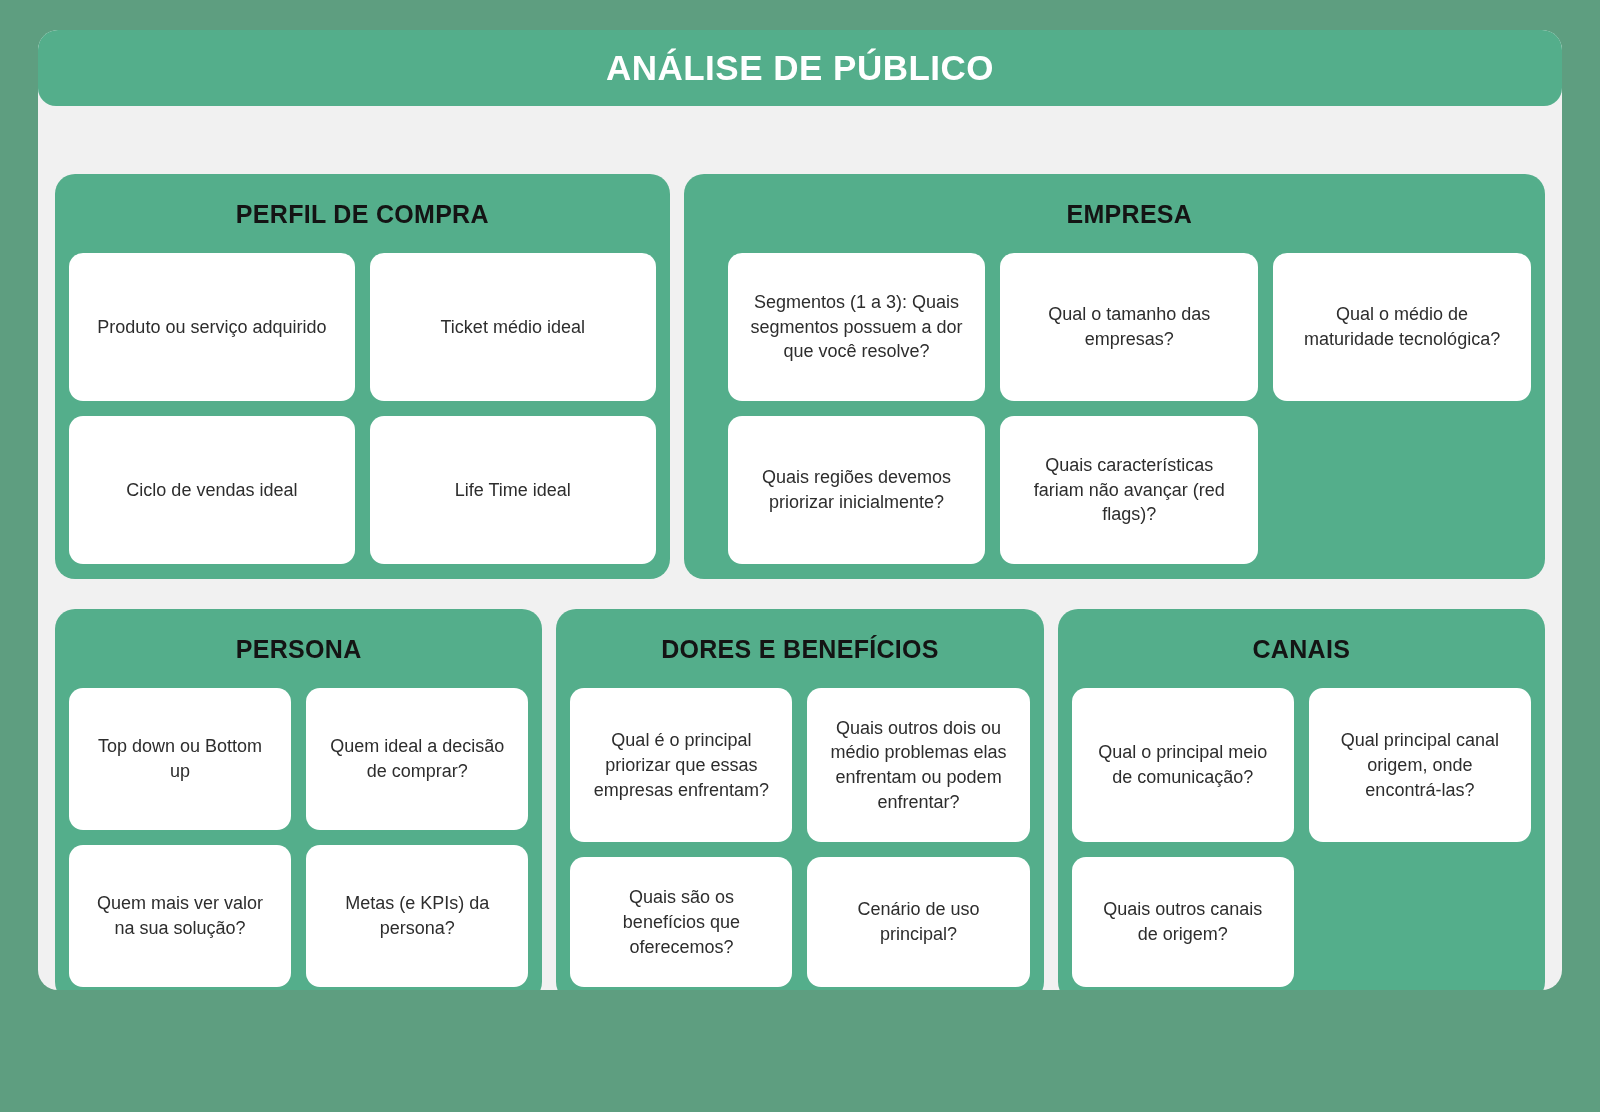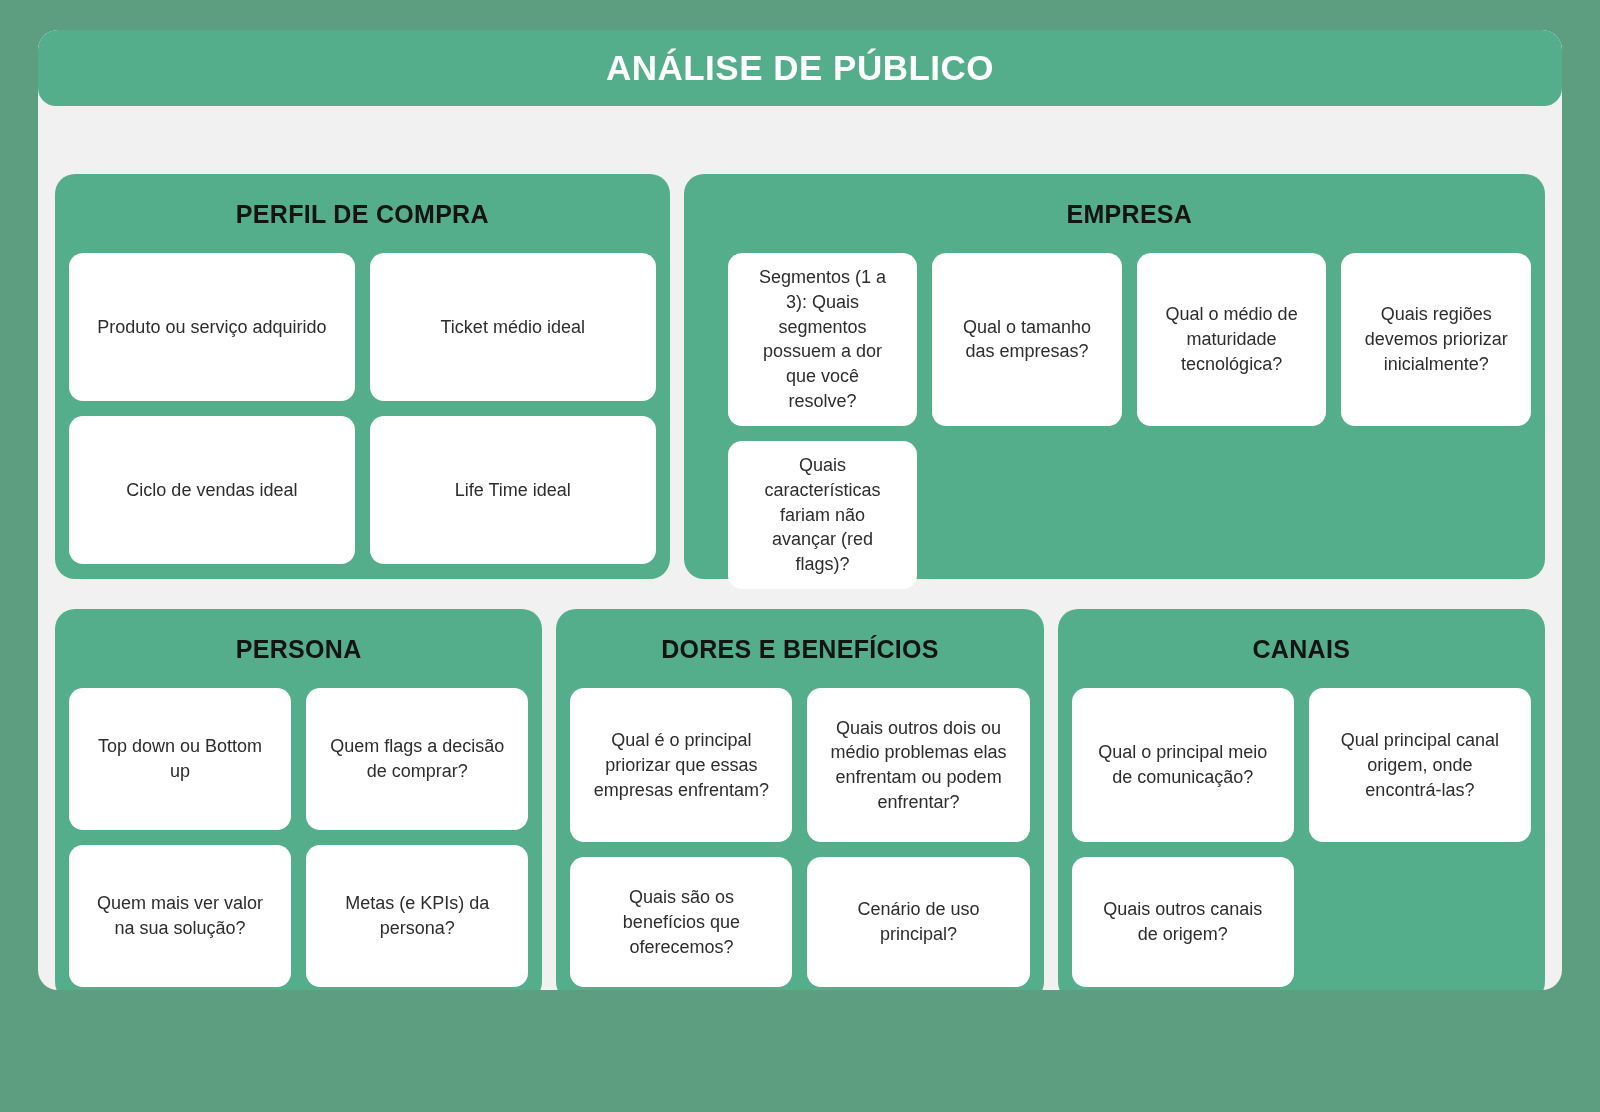--- a/index.html
+++ b/index.html
@@ -67,21 +67,21 @@
     font-weight:700;
     color:var(--panel-title-text);
     letter-spacing:0.3px;
   }
   .cards{
     display:grid;
     gap:15px;
     flex:1;
   }
   .cols-2{grid-template-columns:repeat(2,1fr);}
-  .cols-3{grid-template-columns:repeat(4,1fr);}
+  .cols-3{grid-template-columns:repeat(3,1fr);}
   .card{
     background:var(--card-bg);
     border-radius:14px;
     display:flex;
     align-items:center;
     justify-content:center;
     text-align:center;
     padding:12px 22px;
     font-size:18px;
     line-height:1.38;
@@ -123,21 +123,21 @@
       </section>
 
     </div>
 
     <div class="row row-bottom">
 
       <section class="panel">
         <h2>PERSONA</h2>
         <div class="cards cols-2">
           <div class="card">Top down ou Bottom up</div>
-          <div class="card">Quem flags a decisão de comprar?</div>
+          <div class="card">Quem ideal a decisão de comprar?</div>
           <div class="card">Quem mais ver valor na sua solução?</div>
           <div class="card">Metas (e KPIs) da persona?</div>
         </div>
       </section>
 
       <section class="panel">
         <h2>DORES E BENEFÍCIOS</h2>
         <div class="cards cols-2">
           <div class="card">Qual é o principal priorizar que essas empresas enfrentam?</div>
           <div class="card">Quais outros dois ou médio problemas elas enfrentam ou podem enfrentar?</div>

